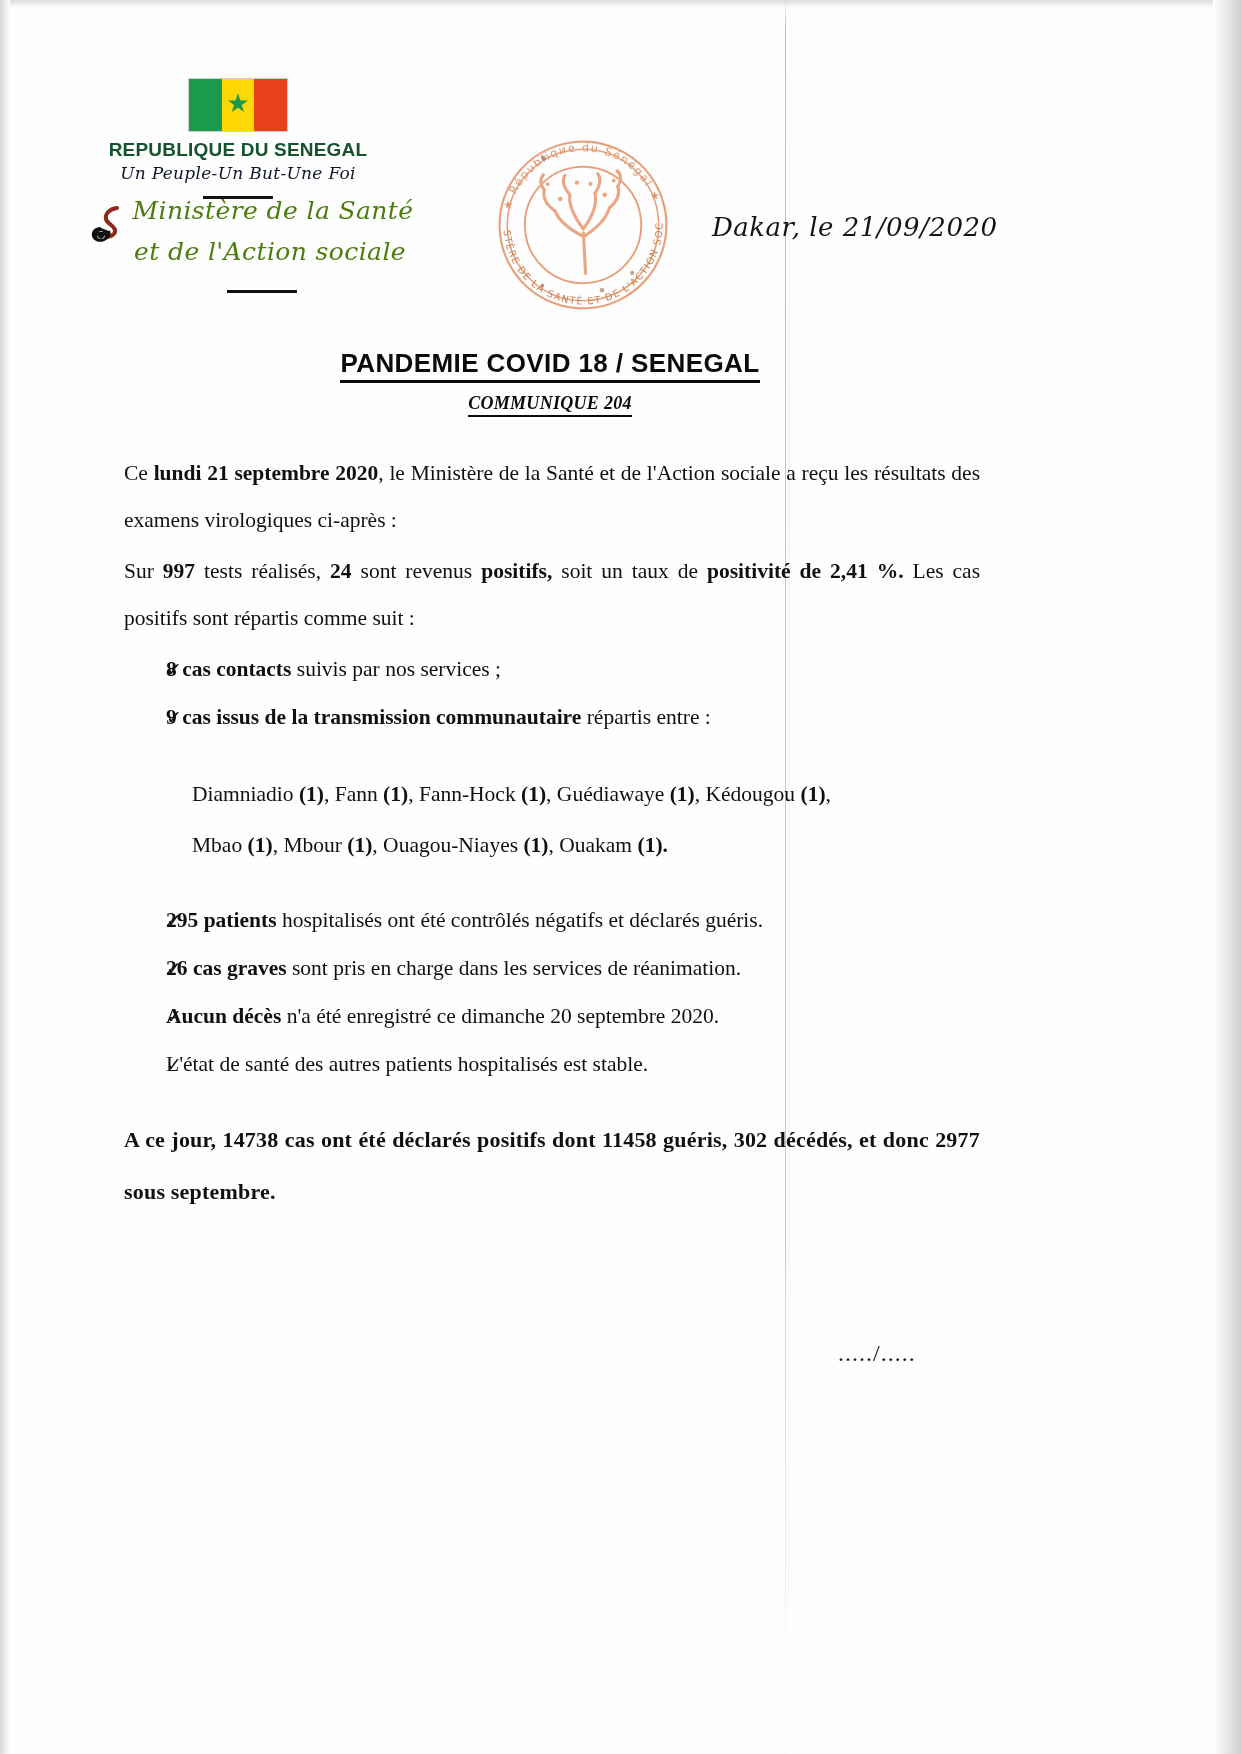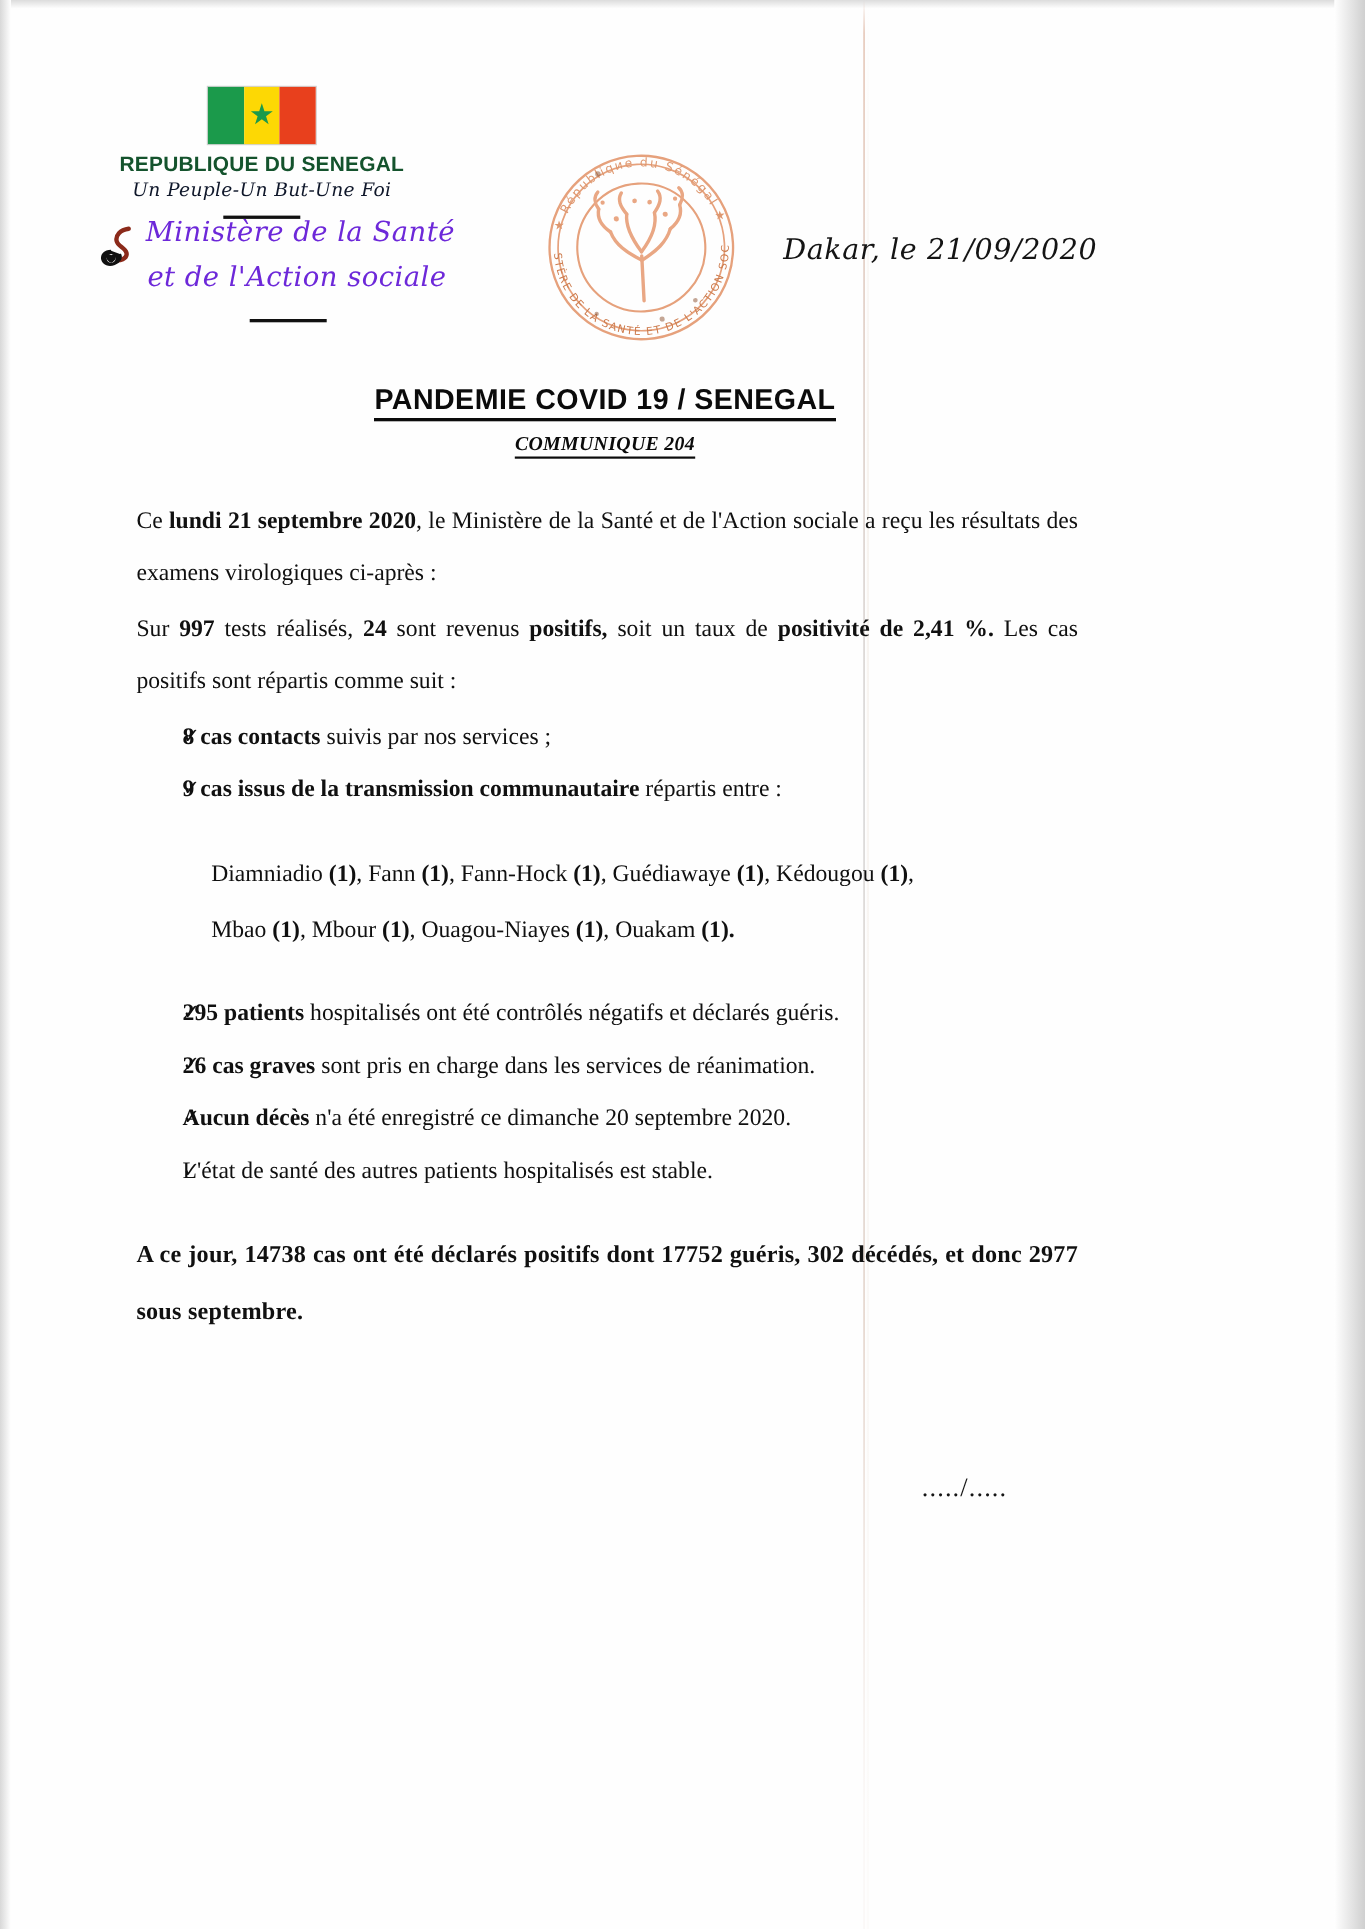--- a/index.html
+++ b/index.html
@@ -38,21 +38,21 @@
   .star{position:absolute;left:50%;top:50%;transform:translate(-50%,-52%);
     font-size:26px;line-height:1;color:#1b9a4b;}
   .rep-name{margin-top:7px;font-family:"Liberation Sans",sans-serif;
     font-weight:bold;font-size:19px;letter-spacing:.2px;color:#14532d;text-align:center;}
   .motto{margin-top:2px;font-family:"DejaVu Serif",serif;font-style:italic;
     font-size:17px;color:#0f172a;letter-spacing:.3px;}
   .rule{width:70px;height:3px;background:#111;margin:13px auto 0;}
 
   .ministry{position:absolute;left:95px;top:196px;width:330px;text-align:center;}
   .ministry .line1,.ministry .line2{
-    font-family:"DejaVu Serif",serif;font-style:italic;color:#6d28d9;
+    font-family:"DejaVu Serif",serif;font-style:italic;color:#4d7c0f;
     font-size:25px;letter-spacing:.4px;white-space:nowrap;}
   .ministry .line1{margin-left:26px;}
   .ministry .line2{margin-top:12px;margin-left:20px;}
   .caduceus{position:absolute;left:-8px;top:8px;width:44px;height:44px;}
   .rule2{width:70px;height:3px;background:#111;margin:24px auto 0;margin-left:132px;}
 
   
   .stamp{position:absolute;left:486px;top:128px;width:194px;height:194px;
     opacity:.92;transform:rotate(-3deg);}
 
@@ -168,21 +168,21 @@
       <circle cx="63" cy="29" r="2.6"></circle>
         <circle cx="148" cy="152" r="2.2"></circle>
       <circle cx="55" cy="160" r="2"></circle>
         <circle cx="116" cy="168" r="2.4"></circle>
     </g>
   </svg>
 
   <div class="date">Dakar, le 21/09/2020</div>
 
   <div class="doc-title">
-    <span>PANDEMIE COVID 19 / SENEGAL</span>
+    <span>PANDEMIE COVID 18 / SENEGAL</span>
   </div>
   <div class="doc-sub">
     <span>COMMUNIQUE 204</span>
   </div>
 
   <div class="body">
 
     <p class="p"><span>Ce </span><b>lundi 21 septembre 2020</b><span>, le Ministère de la Santé et de l'Action sociale a reçu les résultats des examens virologiques ci-après :</span></p>
 
     <p class="p"><span>Sur </span><b>997</b><span> tests réalisés, </span><b>24</b><span> sont revenus </span><b>positifs,</b><span> soit un taux de </span><b>positivité de 2,41 %.</b><span> Les cas positifs sont répartis comme suit :</span></p>
@@ -215,19 +215,19 @@
       <li>
         <span class="chk">✓</span>
         <span class="txt"><b> Aucun décès</b><span> n'a été enregistré ce dimanche 20 septembre 2020.</span></span>
       </li>
       <li>
         <span class="chk">✓</span>
         <span class="txt">L'état de santé des autres patients hospitalisés est stable.</span>
       </li>
     </ul>
 
-    <p class="summary"><span>A ce jour, </span><span>14738</span><span> cas ont été déclarés positifs dont </span><span>17752</span><span> guéris, </span><span>302</span><span> décédés, et donc </span><span>2977</span><span> sous septembre.</span></p>
+    <p class="summary"><span>A ce jour, </span><span>14738</span><span> cas ont été déclarés positifs dont </span><span>11458</span><span> guéris, </span><span>302</span><span> décédés, et donc </span><span>2977</span><span> sous septembre.</span></p>
 
   </div>
 
   <div class="footer-dots">...../.....</div>
 
 </div>
 
 </body></html>

